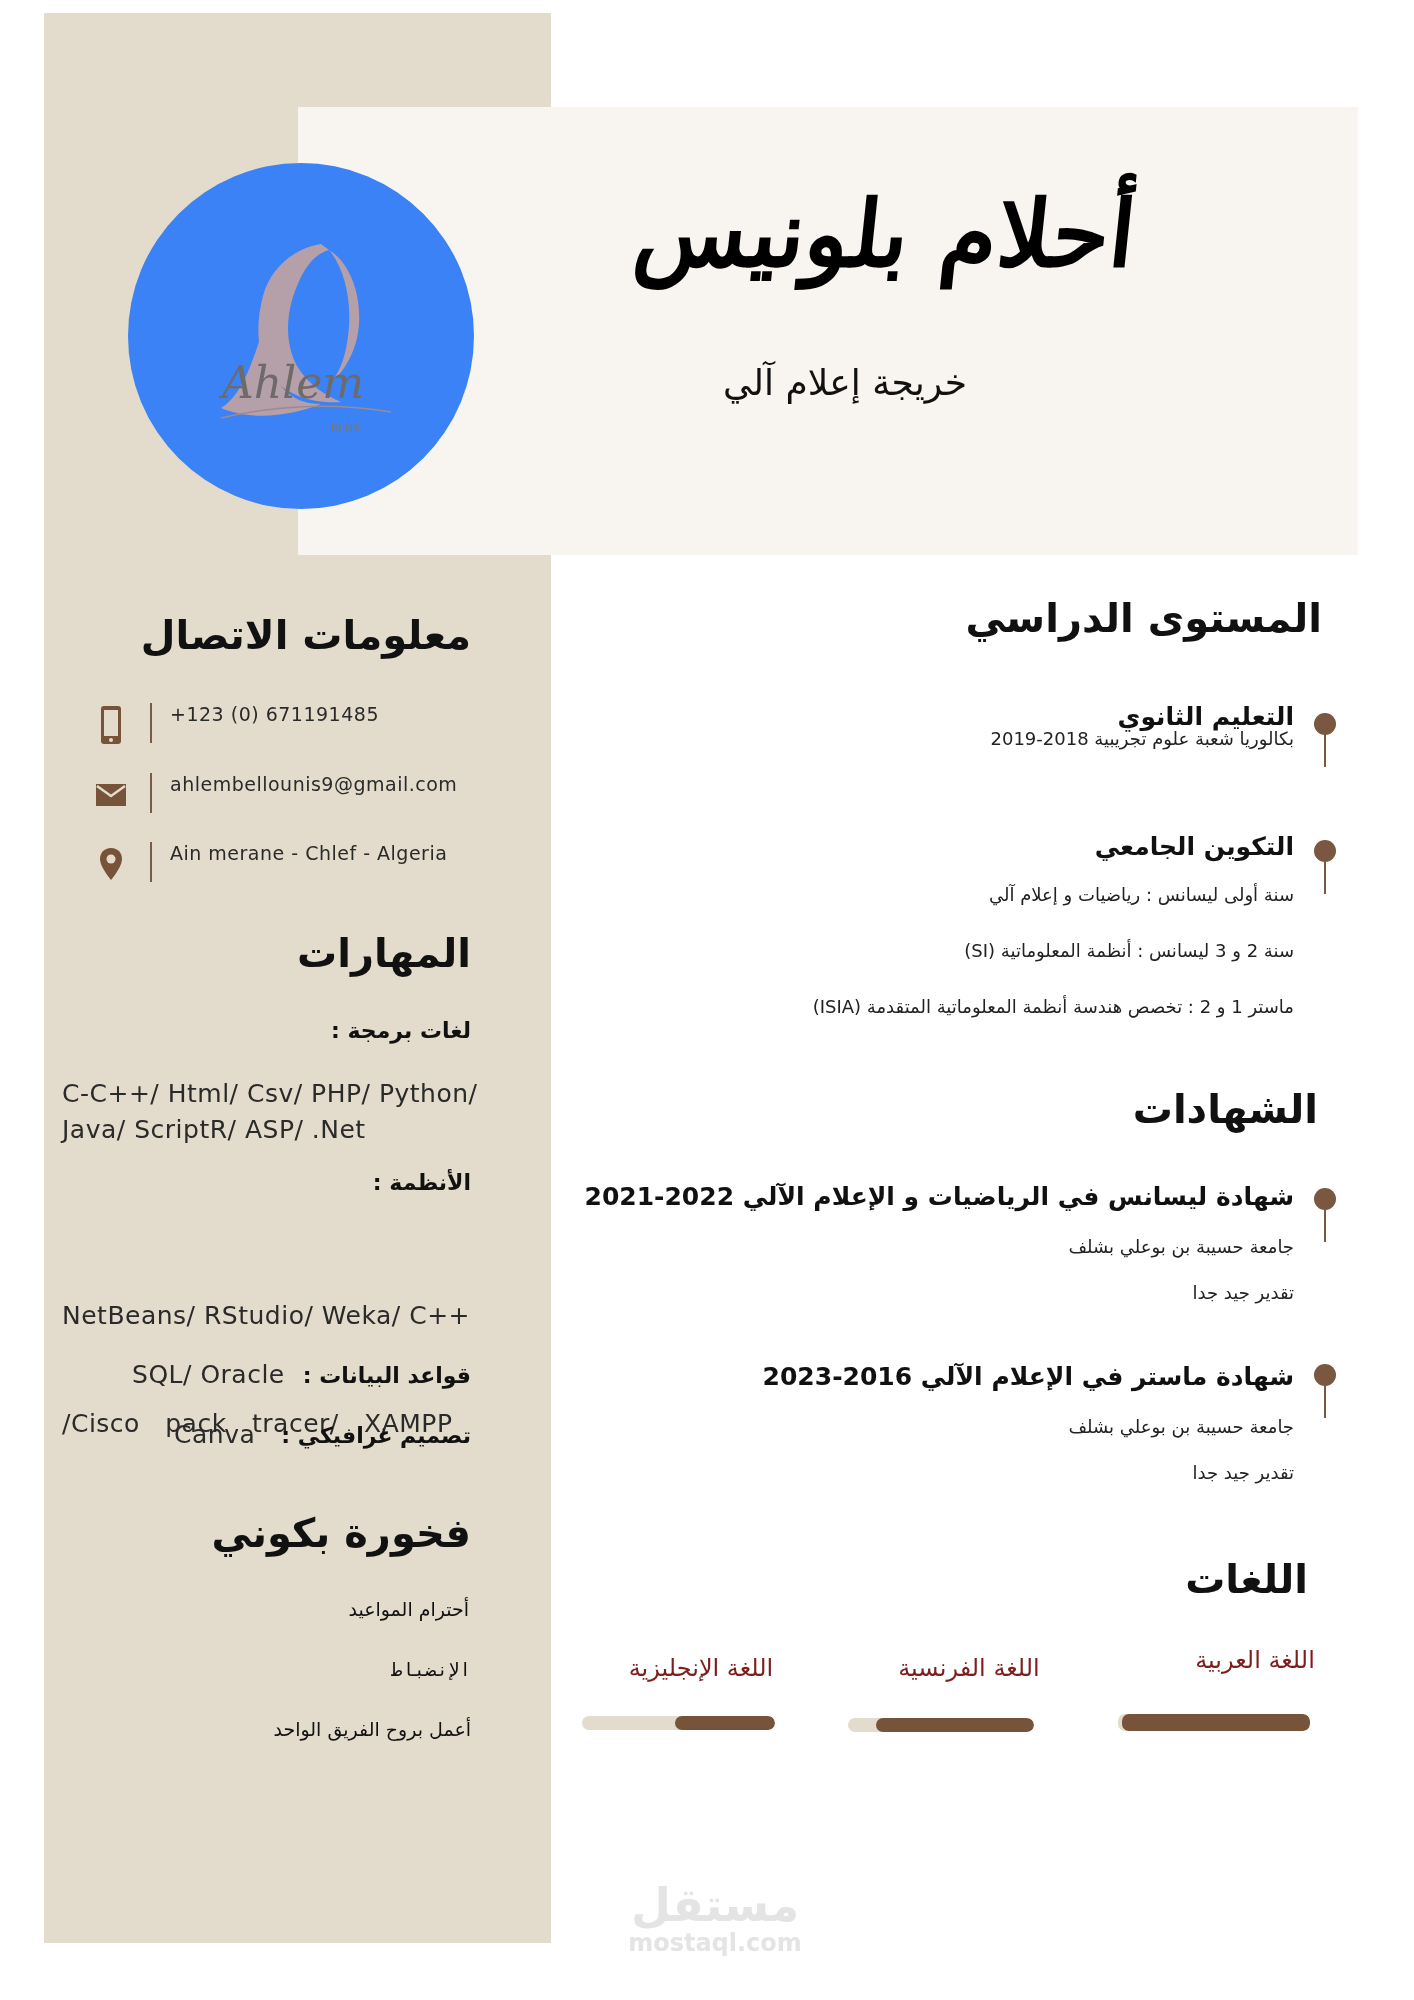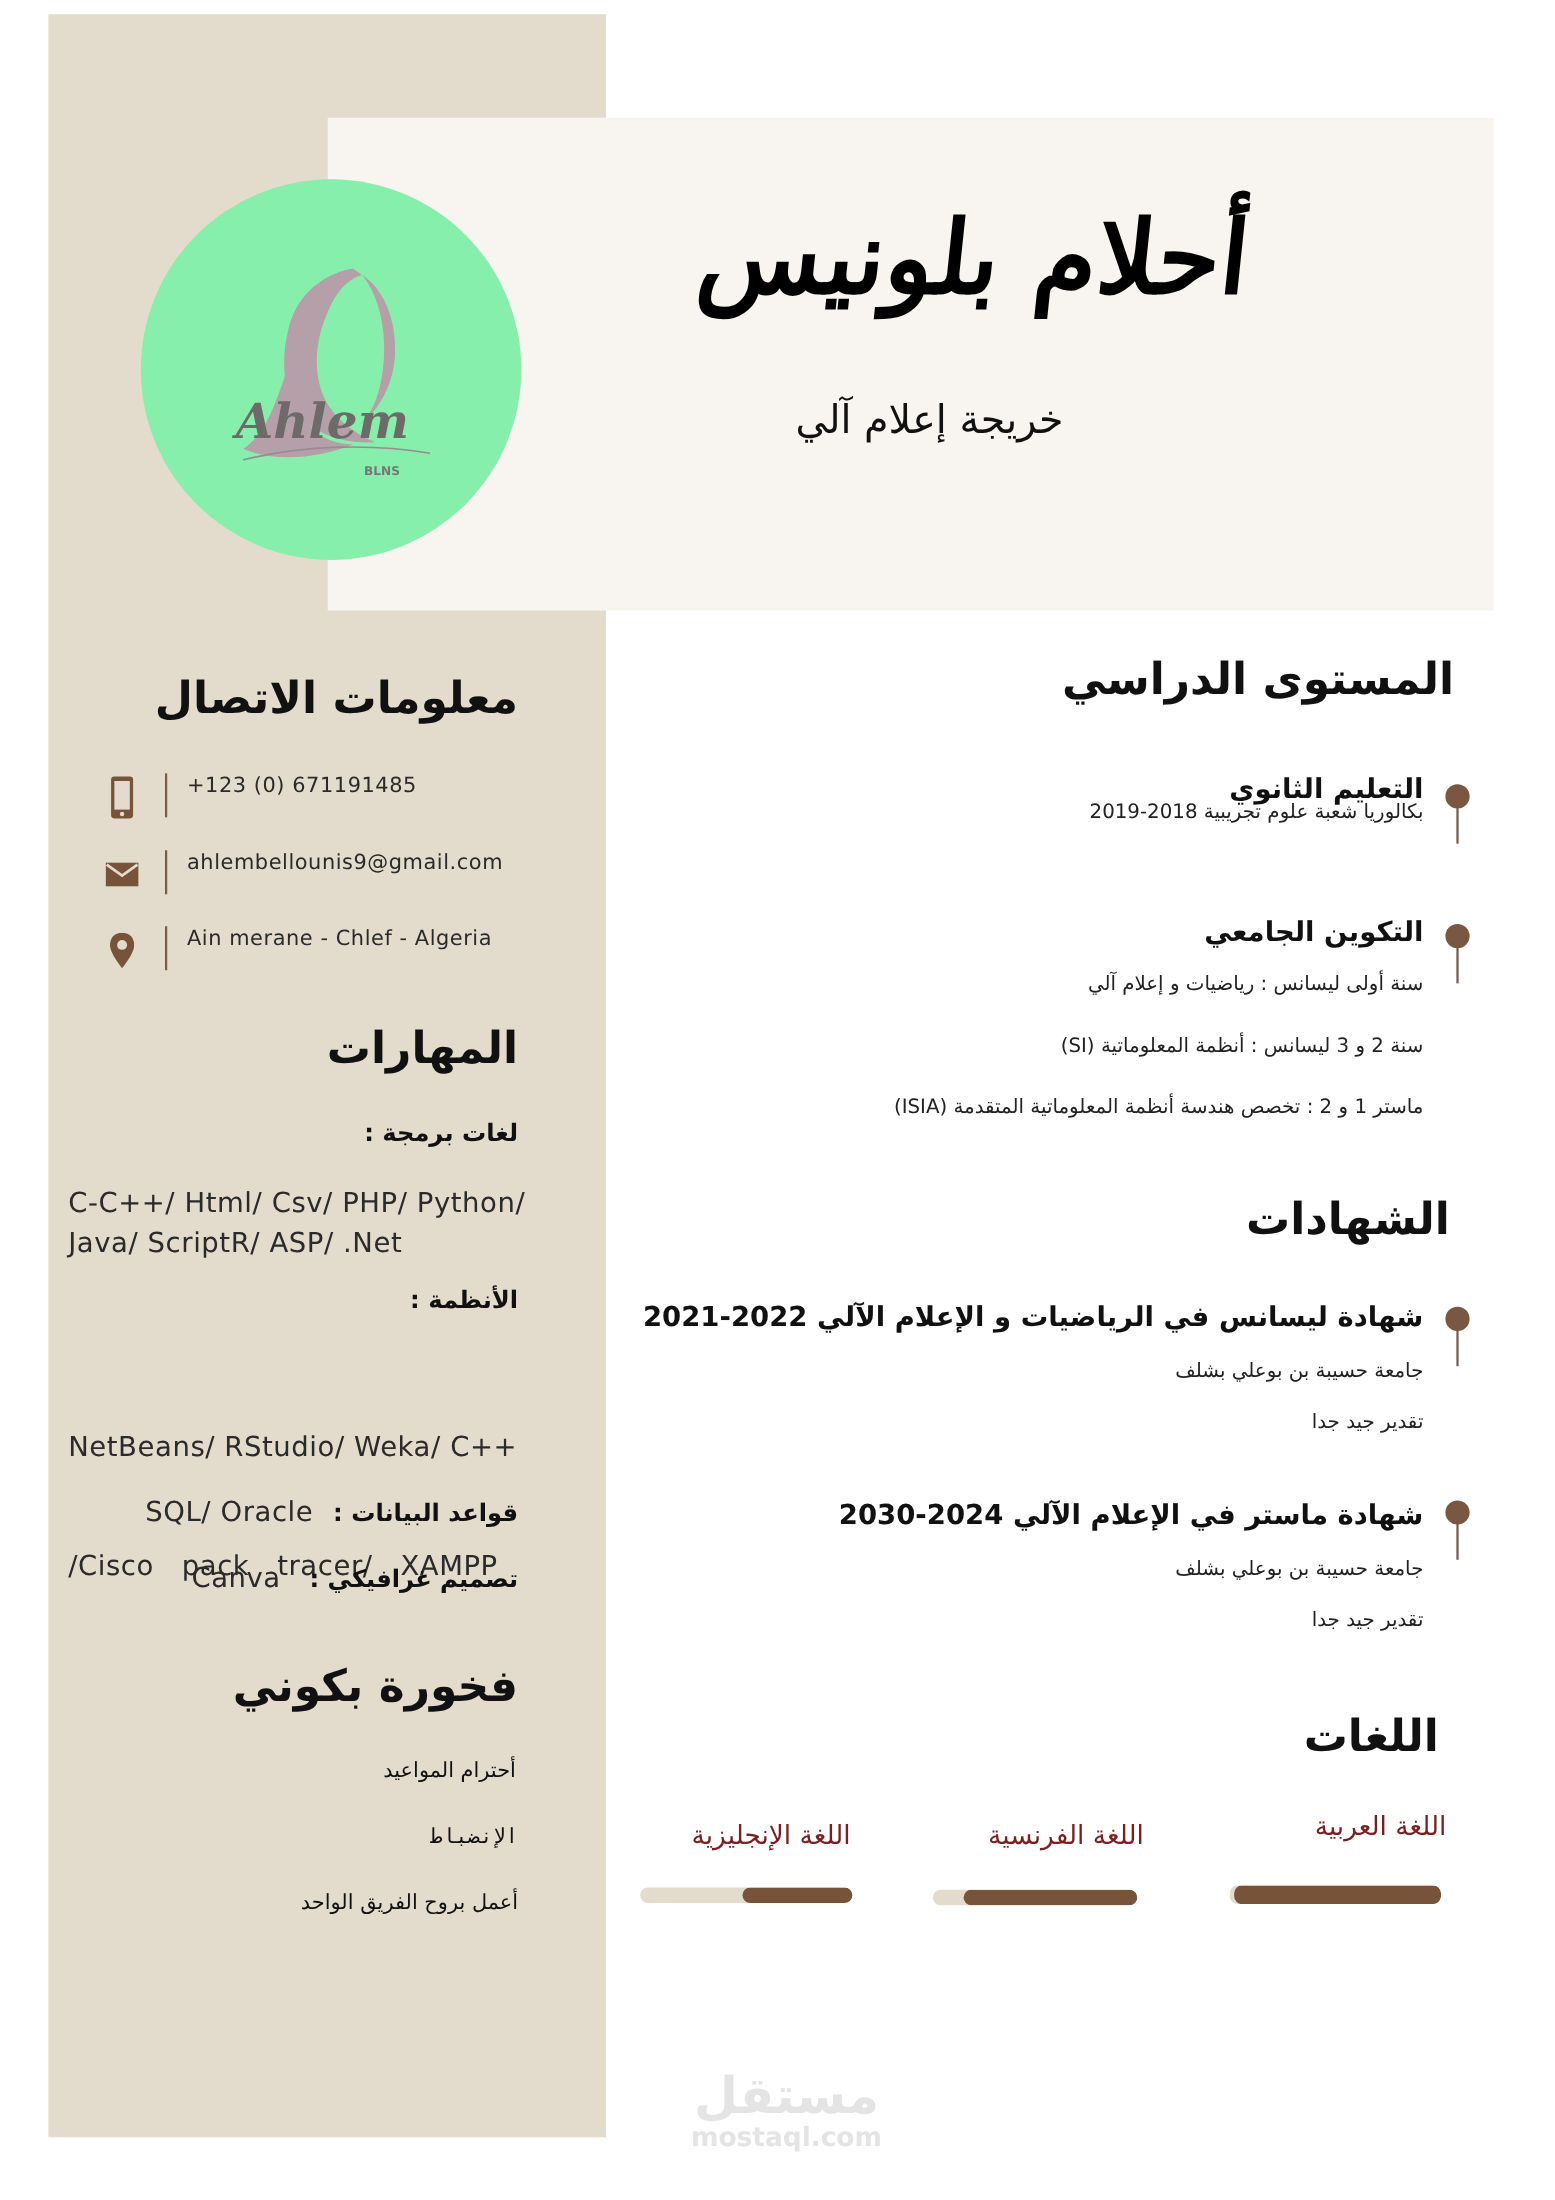--- a/index.html
+++ b/index.html
@@ -12,22 +12,22 @@
     .sidebar {
       position: absolute; left: 44px; top: 13px; width: 507px; height: 1930px;
       background: #e3dccc;
     }
     .header-box {
       position: absolute; left: 298px; top: 107px; width: 1060px; height: 448px;
       background: #f8f5f0;
     }
     .avatar {
       position: absolute; left: 128px; top: 163px; width: 346px; height: 346px;
-      border-radius: 50%; background: #86efac;
-      display: flex; align-items: center; justify-content: center; font-weight: bold;
+      border-radius: 50%; background: #3b82f6;
+      display: flex; align-items: center; justify-content: center;
     }
     .avatar svg { width: 200px; height: 220px; }
     .name {
       position: absolute; left: 560px; top: 180px; width: 650px; text-align: center;
       font-family: "DejaVu Serif", serif; font-weight: bold; font-size: 92px;
       direction: rtl; color: #000; letter-spacing: 1px;
       transform: skewX(-6deg);
     }
     .subtitle {
       position: absolute; left: 620px; top: 362px; width: 450px; text-align: center;
@@ -166,21 +166,21 @@
 <div class="h-section" style="right: 96px; top: 1086px;">الشهادات</div>
 
 <div class="marker" style="left: 1314px; top: 1188px;"></div>
 <div class="marker-line" style="left: 1324px; top: 1208px;"></div>
 <div class="tl-title" style="right: 120px; top: 1182px;">شهادة ليسانس في الرياضيات و الإعلام الآلي  2022-2021</div>
 <div class="tl-line" style="right: 120px; top: 1236px;">جامعة حسيبة بن بوعلي بشلف</div>
 <div class="tl-line" style="right: 120px; top: 1282px;">تقدير جيد جدا</div>
 
 <div class="marker" style="left: 1314px; top: 1364px;"></div>
 <div class="marker-line" style="left: 1324px; top: 1384px;"></div>
-<div class="tl-title" style="right: 120px; top: 1362px;">شهادة ماستر في الإعلام الآلي  2024-2030</div>
+<div class="tl-title" style="right: 120px; top: 1362px;">شهادة ماستر في الإعلام الآلي  2016-2023</div>
 <div class="tl-line" style="right: 120px; top: 1416px;">جامعة حسيبة بن بوعلي بشلف</div>
 <div class="tl-line" style="right: 120px; top: 1462px;">تقدير جيد جدا</div>
 
 <div class="h-section" style="right: 106px; top: 1556px;">اللغات</div>
 
 <div class="lang-label" style="left: 1160px; top: 1646px;">اللغة العربية</div>
 <div class="lang-label" style="left: 874px; top: 1654px;">اللغة الفرنسية</div>
 <div class="lang-label" style="left: 606px; top: 1654px;">اللغة الإنجليزية</div>
 
 <div class="bar-track" style="left: 1118px; top: 1714px; width: 192px; height: 17px;">

